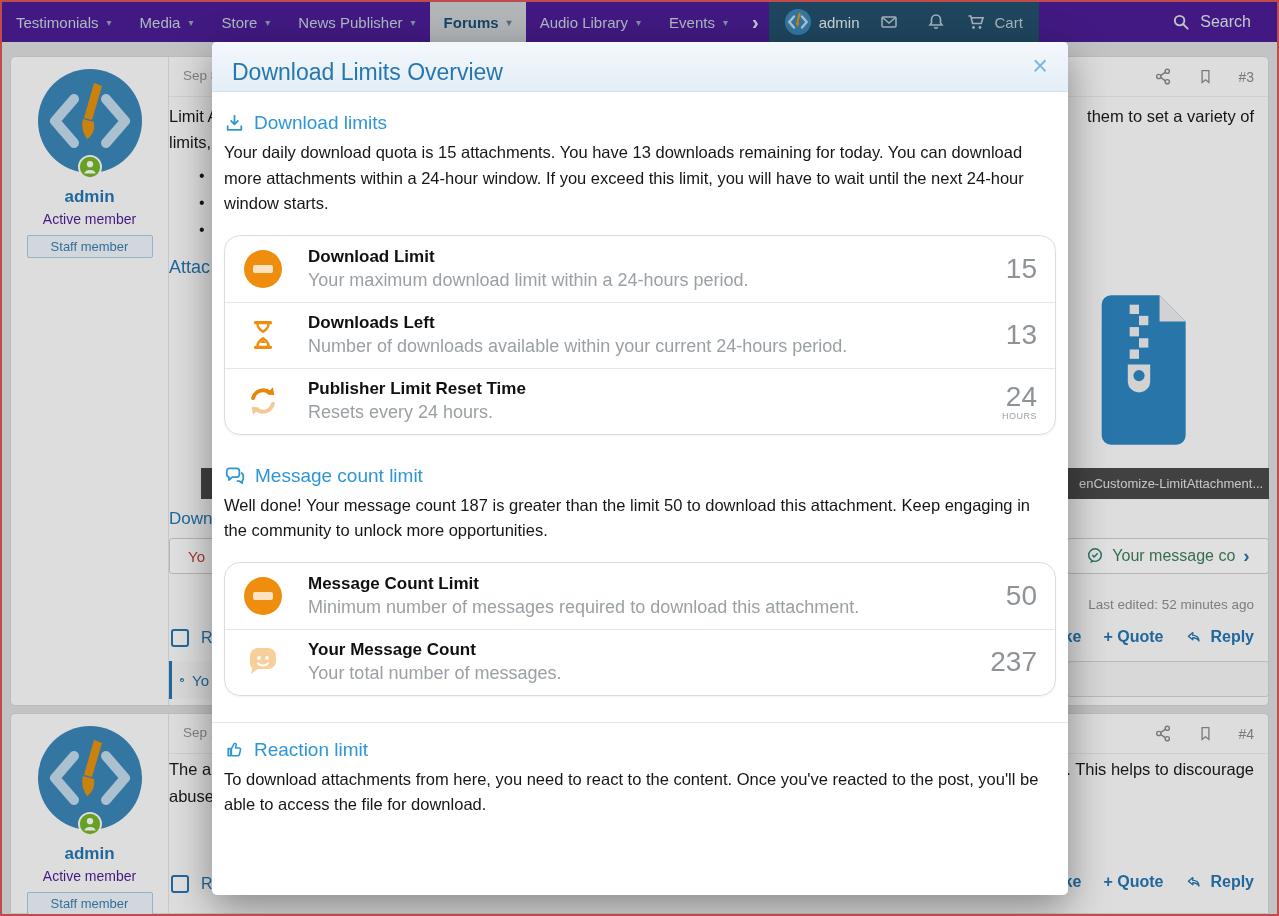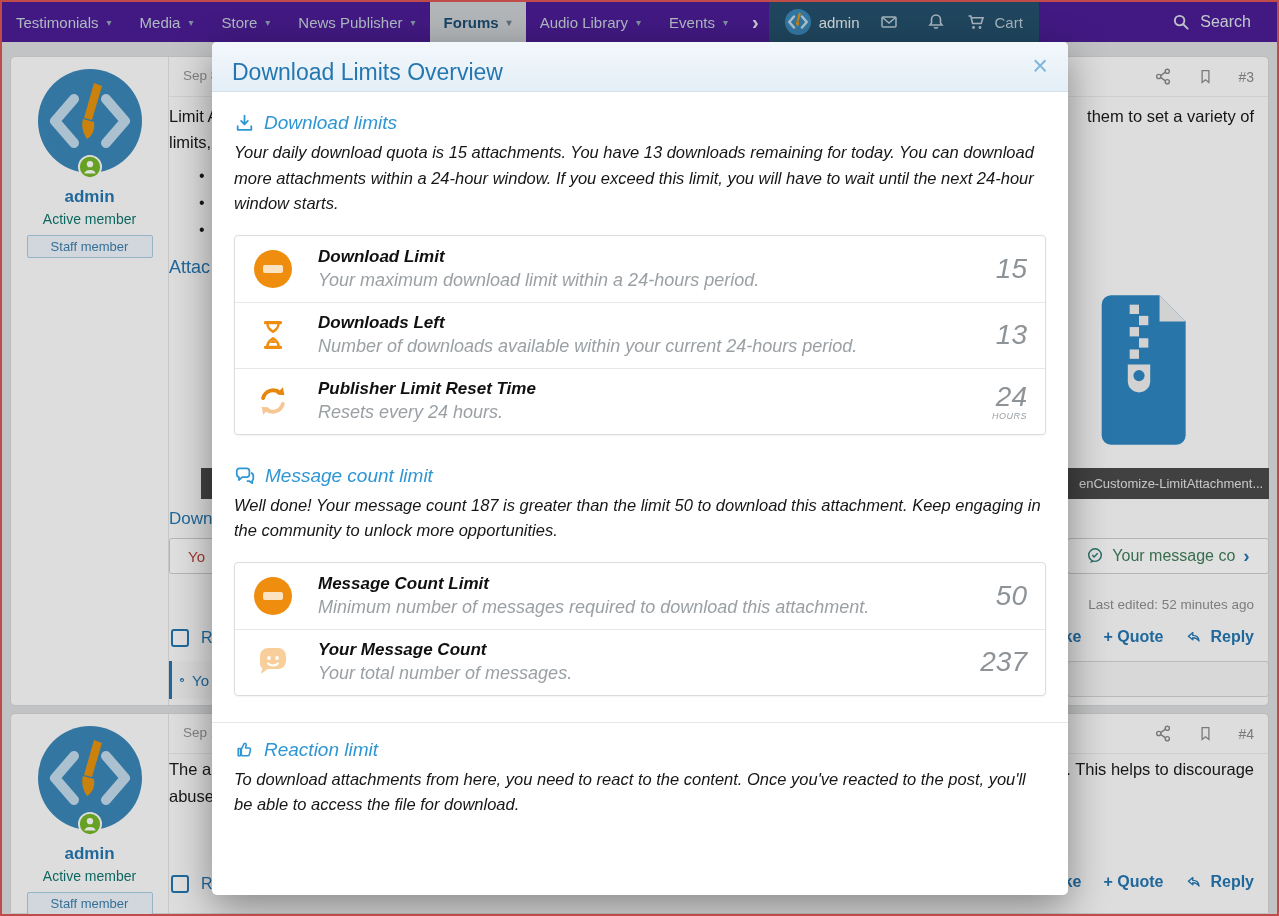--- a/index.html
+++ b/index.html
@@ -27,21 +27,21 @@
   .nav-search { margin-left:auto; display:flex; align-items:center; gap:9px; color:#dbe4ea; font-size:16px; padding:0 26px; }
   
   .page { position:absolute; top:40px; left:0; right:0; bottom:0; background:#dddee0; z-index:1; }
   .post { position:absolute; left:8px; right:8px; background:#fcfcfc; border:1px solid #d6d6d6; border-radius:5px; }
   .post-3 { top:14px; height:650px; }
   .post-4 { top:671px; height:200px; border-bottom:none; border-radius:5px 5px 0 0; }
   .sidebar { position:absolute; left:0; top:0; bottom:0; width:158px; border-right:1px solid #e4e4e4; text-align:center; padding-top:12px; }
   .avatar-wrap { position:relative; width:104px; height:104px; margin:0 auto; }
   .online-badge { position:absolute; left:50%; bottom:-6px; transform:translateX(-50%); }
   .author-name { margin-top:14px; color:#2577b1; font-weight:bold; font-size:17px; }
-  .author-role { margin-top:4px; color:#0f766e; font-size:14px; }
+  .author-role { margin-top:4px; color:#4c1d95; font-size:14px; }
   .author-banner { margin:8px auto 0; width:126px; border:1px solid #aacde4; background:#eef5fb; color:#3d7fad; font-size:13px; padding:3px 0; border-radius:2px; }
   .post-hdr { position:absolute; left:158px; right:0; top:0; height:40px; border-bottom:1px solid #ececec; }
   .post-date { position:absolute; left:14px; top:11px; color:#969696; font-size:13.5px; }
   .post-tools { position:absolute; right:14px; top:10px; display:flex; align-items:center; gap:24px; color:#8a8a8a; font-size:14px; }
   .frag { position:absolute; color:#1a1a1a; font-size:16.5px; white-space:nowrap; }
   .frag-bullet { position:absolute; color:#1a1a1a; font-size:16px; }
   .blue-link { color:#2577b1; }
   .attach-bar { position:absolute; height:31px; background:#4b4b4b; color:#e2e2e2; font-size:13px; line-height:31px; padding:0 12px; white-space:nowrap; overflow:hidden; }
   .notice-box { position:absolute; height:36px; background:#fff; border:1px solid #cfcfcf; border-radius:3px; display:flex; align-items:center; gap:8px; padding:0 10px; overflow:hidden; }
   .empty-box { position:absolute; background:#f6f6f6; border:1px solid #d4d4d4; border-radius:3px; }
@@ -51,25 +51,25 @@
   .checkbox { width:18px; height:18px; border:2px solid #2577b1; border-radius:3px; background:#fff; }
   .reaction-strip { position:absolute; border-left:3px solid #2577b1; background:#f7f7f7; display:flex; align-items:center; gap:8px; padding:0 8px; color:#2577b1; font-size:15px; overflow:hidden; }
   .last-edited { position:absolute; color:#8f8f8f; font-size:13.5px; }
   .zip-tile { position:absolute; }
   
   .dim { position:absolute; inset:0; background:rgba(0,0,0,0.12); z-index:40; }
   .modal { position:absolute; left:210px; top:40px; width:856px; height:853px; background:#fff; border-radius:5px; box-shadow:0 12px 40px rgba(0,0,0,0.4); z-index:100; overflow:hidden; }
   .modal-hdr { height:50px; background:linear-gradient(#f3f8fc,#e4eef6); border-bottom:1px solid #d4e2ee; display:flex; align-items:center; justify-content:space-between; padding:0 20px; }
   .modal-title { color:#2577b1; font-size:23px;margin-top:11px; }
   .modal-close { color:#7db7de; font-size:27px; line-height:1; cursor:pointer; }
-  .modal-body { padding:4px 22px 0;font-style:italic; }
+  .modal-body { padding:4px 12px 0; }
   .sec-hdr { display:flex; align-items:center; gap:9px; color:#2e96d4; font-size:19px; font-weight:400; margin:16px 0 6px; }
   .sec-hdr.mt { margin-top:30px; }
   .sec-body { color:#161616; font-size:16.5px; line-height:1.55; margin:6px 0 18px; }
-  .card { border:1px solid #dcdcdc; border-radius:4px; box-shadow:0 1px 2px rgba(0,0,0,0.05); }
+  .card { border:1px solid #dcdcdc; border-radius:16px; box-shadow:0 1px 2px rgba(0,0,0,0.05); }
   .lrow { display:flex; align-items:center; padding:10px 18px; min-height:66px; }
   .lrow + .lrow { border-top:1px solid #e7e7e7; }
   .lrow-icon { width:40px; height:40px; margin-right:25px; flex:none; display:flex; align-items:center; justify-content:center; }
   .lrow-text { flex:1; }
   .lrow-title { font-size:17px; font-weight:bold; color:#101010; }
   .lrow-desc { font-size:18px; color:#9aa0a4; margin-top:3px; }
   .lrow-value { font-size:28px; color:#8e9397; font-weight:300; text-align:right; }
   .lrow-unit { display:block; font-size:9px; letter-spacing:0.5px; color:#9aa0a4; text-align:right; margin-top:-2px; }
   .no-entry { width:38px; height:38px; border-radius:50%; background:#ef8d0e; position:relative; }
   .no-entry::after { content:""; position:absolute; left:9px; top:15px; width:20px; height:8px; border-radius:2px; background:#fbe3c2; }

